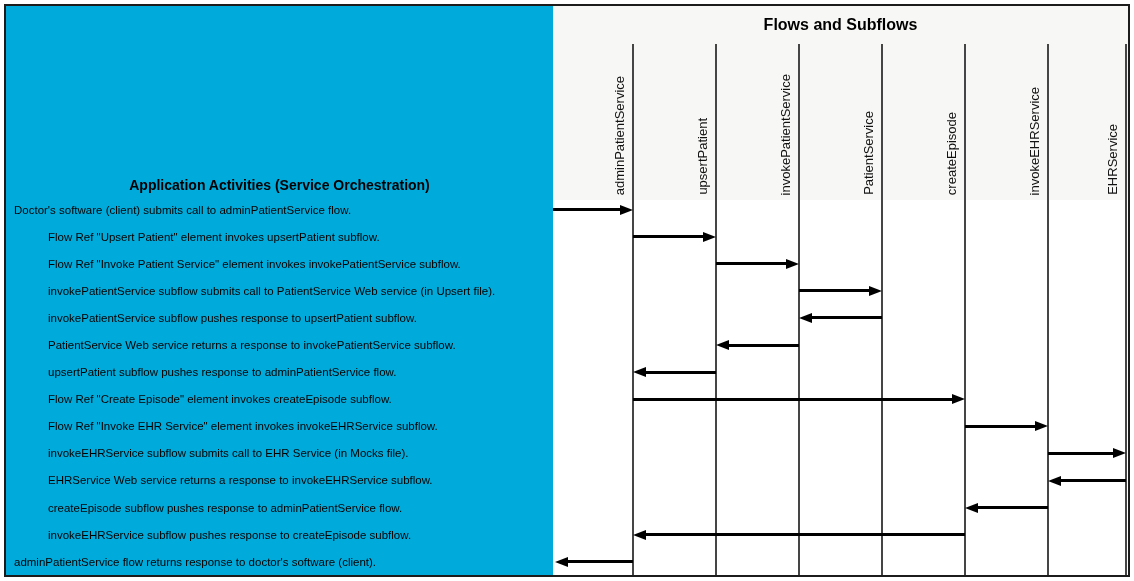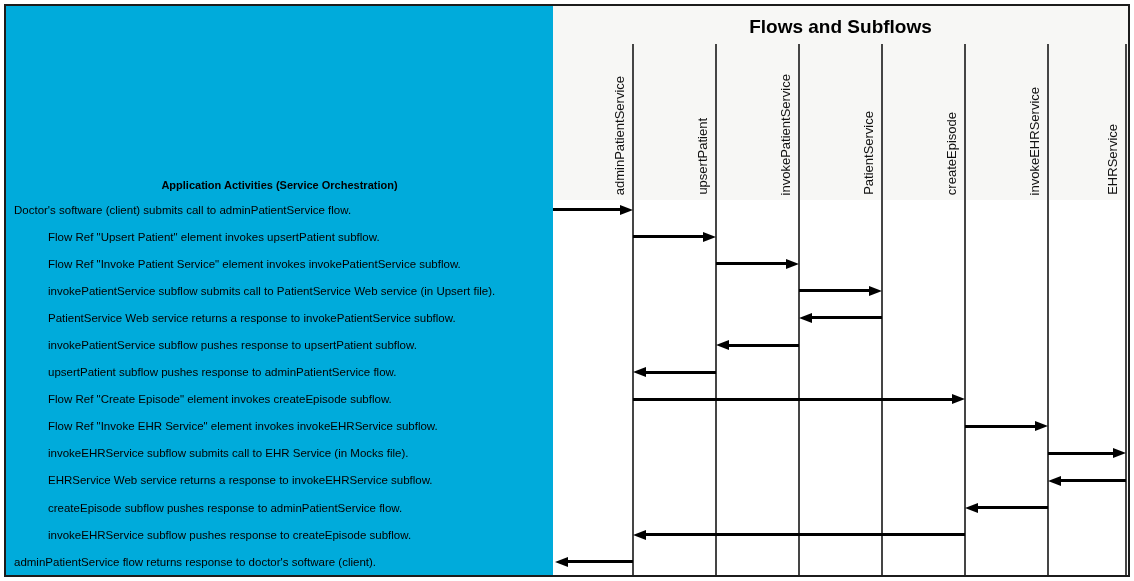--- a/index.html
+++ b/index.html
@@ -1,27 +1,27 @@
 <!DOCTYPE html>
 <html><head>
 <meta charset="utf-8">
 <style>
   html,body{margin:0;padding:0;background:#ffffff;}
   body{width:1134px;height:581px;position:relative;font-family:"Liberation Sans",sans-serif;color:#000;}
   .frame{position:absolute;left:4px;top:4px;width:1122px;height:569px;border:2px solid #1c1c1c;overflow:hidden;background:#fff;}
   
   .left-panel{position:absolute;left:0;top:0;bottom:0;width:547px;background:#00ABDB;}
-  .left-title{position:absolute;left:0;width:100%;top:169px;height:21px;line-height:21px;text-align:center;font-weight:bold;font-size:11px;}
+  .left-title{position:absolute;left:0;width:100%;top:169px;height:21px;line-height:21px;text-align:center;font-weight:bold;font-size:14px;}
   .rows{position:absolute;left:0;right:0;top:190px;text-align:center;}
   .activity-row{height:27.1px;display:flex;align-items:center;padding-left:8px;font-size:11.5px;white-space:nowrap;}
   .activity-row.indented{padding-left:42px;}
   
   .right-panel{position:absolute;left:547px;right:0;top:0;bottom:0;background:#ffffff;}
   .right-header-bg{position:absolute;left:0;right:0;top:0;height:194px;background:#F7F7F5;}
-  .right-title{position:absolute;left:0;width:100%;top:10px;text-align:center;font-weight:bold;font-size:19px;}
+  .right-title{position:absolute;left:0;width:100%;top:10px;text-align:center;font-weight:bold;font-size:16px;}
   .lifeline{position:absolute;top:38px;bottom:0;width:2px;background:#454545;}
   .lane-label-wrap{position:absolute;top:32px;height:157px;width:22px;display:flex;flex-direction:column;justify-content:flex-end;align-items:center;}
   .lane-label{writing-mode:vertical-rl;transform:rotate(180deg);font-size:13px;line-height:1.1;color:#111;}
   
   .arrow{position:absolute;height:14px;}
   .shaft{position:absolute;top:5.5px;height:3px;background:#000;}
   .head{position:absolute;top:2px;width:0;height:0;}
   .head-r{right:0;border-top:5px solid transparent;border-bottom:5px solid transparent;border-left:13px solid #000;}
   .head-l{left:0;border-top:5px solid transparent;border-bottom:5px solid transparent;border-right:13px solid #000;}
 </style>
@@ -30,22 +30,22 @@
 
 <div class="frame">
 
   <div class="left-panel">
     <div class="left-title">Application Activities (Service Orchestration)</div>
     <div class="rows" id="activity-rows">
         <div class="activity-row">Doctor's software (client) submits call to adminPatientService flow.</div>
         <div class="activity-row indented">Flow Ref "Upsert Patient" element invokes upsertPatient subflow.</div>
         <div class="activity-row indented">Flow Ref "Invoke Patient Service" element invokes invokePatientService subflow.</div>
         <div class="activity-row indented">invokePatientService subflow submits call to PatientService Web service (in Upsert file).</div>
+        <div class="activity-row indented">invokePatientService subflow pushes response to upsertPatient subflow.</div>
         <div class="activity-row indented">PatientService Web service returns a response to invokePatientService subflow.</div>
-        <div class="activity-row indented">invokePatientService subflow pushes response to upsertPatient subflow.</div>
         <div class="activity-row indented">upsertPatient subflow pushes response to adminPatientService flow.</div>
         <div class="activity-row indented">Flow Ref "Create Episode" element invokes createEpisode subflow.</div>
         <div class="activity-row indented">Flow Ref "Invoke EHR Service" element invokes invokeEHRService subflow.</div>
         <div class="activity-row indented">invokeEHRService subflow submits call to EHR Service (in Mocks file).</div>
         <div class="activity-row indented">EHRService Web service returns a response to invokeEHRService subflow.</div>
         <div class="activity-row indented">createEpisode subflow pushes response to adminPatientService flow.</div>
         <div class="activity-row indented">invokeEHRService subflow pushes response to createEpisode subflow.</div>
         <div class="activity-row">adminPatientService flow returns response to doctor's software (client).</div>
       </div>
   </div>

